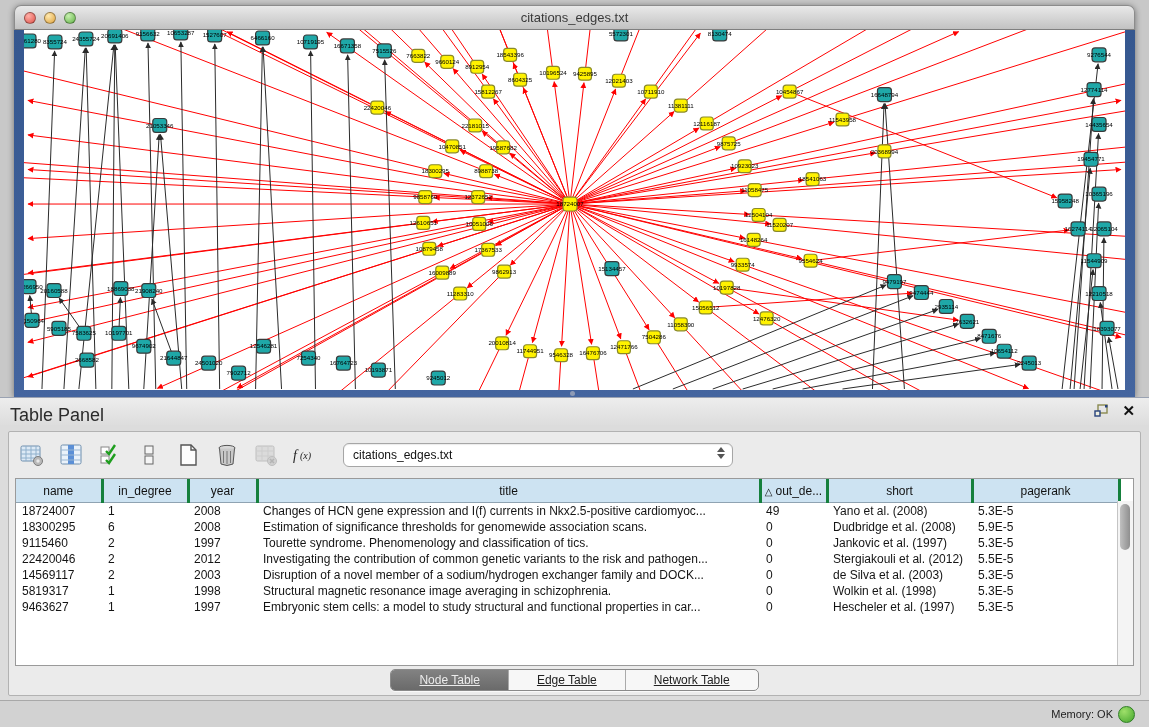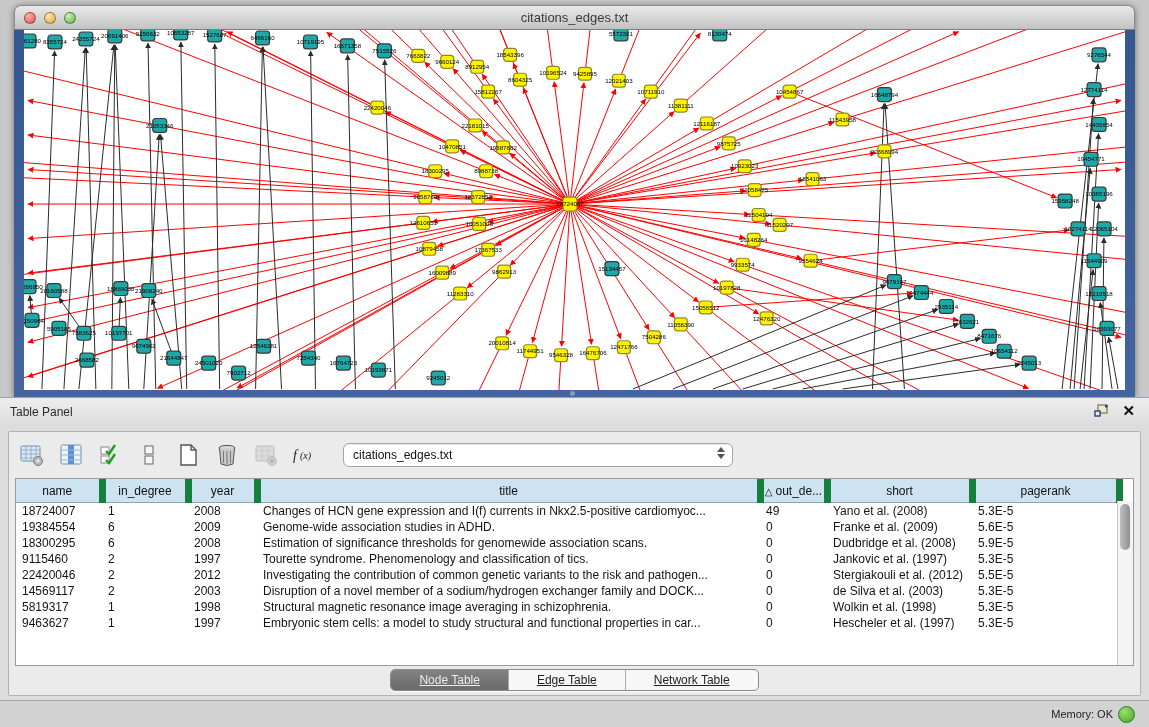--- a/index.html
+++ b/index.html
@@ -22,21 +22,21 @@
   .net-frame{position:absolute;left:0;top:25px;width:1121px;height:367px;
     background:linear-gradient(#35578f,#44659f);box-sizing:border-box;padding:0 10px 7px 10px;}
   #graph{display:block;width:1101px;height:360px;background:#ffffff;}
   .grip{position:absolute;left:556px;bottom:1px;width:5px;height:5px;border-radius:50%;
     background:#8d9ab5;}
 
   
   #table-panel{position:absolute;left:0;top:397px;width:1149px;height:303px;
     background:#dcdcdc;border-top:1px solid #9aa2b2;}
   .panel-titlebar{position:relative;height:27px;background:linear-gradient(#ededed,#dddddd);}
-  .panel-title{position:absolute;left:10px;top:7px;font-size:12px;color:#2b2b2b;}
+  .panel-title{position:absolute;left:10px;top:7px;font-size:18px;color:#2b2b2b;}
   .float-icon{position:absolute;right:40px;top:6px;width:15px;height:14px;cursor:pointer;}
   .close-icon{position:absolute;right:14px;top:4px;font-size:15px;font-weight:bold;color:#111;cursor:pointer;}
   .panel-body{position:absolute;left:8px;right:8px;top:33px;bottom:5px;
     background:#ebebeb;border:1px solid #b2b2b2;border-radius:2px;}
 
   .toolbar{position:absolute;left:8px;top:5px;height:36px;display:flex;align-items:center;gap:9px;}
   .tool-btn{width:30px;height:30px;display:flex;align-items:center;justify-content:center;
     border-radius:4px;cursor:pointer;}
   .tool-btn.disabled{opacity:.55;cursor:default;}
   .combo{margin-left:14px;width:388px;height:22px;background:#ffffff;border:1px solid #a6a6a6;
@@ -44,21 +44,21 @@
     box-shadow:inset 0 1px 1px rgba(0,0,0,.08);}
   .combo-text{font-size:12px;color:#111;padding-left:9px;}
   .combo-arrows{position:absolute;right:7px;top:3px;display:flex;flex-direction:column;gap:2px;}
   .combo-arrows i{display:block;width:0;height:0;border-left:4px solid transparent;border-right:4px solid transparent;}
   .arrow-up{border-bottom:5px solid #555;}
   .arrow-down{border-top:5px solid #555;}
 
   .table-box{position:absolute;left:6px;right:6px;top:46px;bottom:29px;background:#ffffff;
     border:1px solid #9a9a9a;overflow:hidden;}
   table{border-collapse:collapse;table-layout:fixed;width:1103px;font-size:12px;}
-  th{height:21px;background:#cde3f2;border-right:7px solid #15803d;border-bottom:1px solid #8fa3b2;
+  th{height:21px;background:#cde3f2;border-right:3px solid #15803d;border-bottom:1px solid #8fa3b2;
     font-weight:normal;color:#111;text-align:center;overflow:hidden;white-space:nowrap;cursor:pointer;}
   td{height:16px;padding:0 0 0 6px;color:#141414;white-space:nowrap;overflow:hidden;
     text-overflow:clip;}
   .sort-tri{font-size:10px;margin-right:3px;}
   .vscroll{position:absolute;top:22px;right:0;bottom:0;width:15px;background:#f4f4f4;
     border-left:1px solid #c4c4c4;}
   .vthumb{position:absolute;left:2px;top:3px;width:10px;height:46px;border-radius:6px;
     background:linear-gradient(90deg,#c0c0c0,#8f8f8f);cursor:grab;}
 
   .tabs{position:absolute;left:0;right:0;bottom:4px;display:flex;justify-content:center;}
@@ -579,29 +579,20 @@
               <tr>
                 <td>18724007</td>
                 <td>1</td>
                 <td>2008</td>
                 <td>Changes of HCN gene expression and I(f) currents in Nkx2.5-positive cardiomyoc...</td>
                 <td>49</td>
                 <td>Yano et al. (2008)</td>
                 <td>5.3E-5</td>
               </tr>
               <tr>
-                <td>19384554</td>
-                <td>6</td>
-                <td>2009</td>
-                <td>Genome-wide association studies in ADHD.</td>
-                <td>0</td>
-                <td>Franke et al. (2009)</td>
-                <td>5.6E-5</td>
-              </tr>
-              <tr>
                 <td>18300295</td>
                 <td>6</td>
                 <td>2008</td>
                 <td>Estimation of significance thresholds for genomewide association scans.</td>
                 <td>0</td>
                 <td>Dudbridge et al. (2008)</td>
                 <td>5.9E-5</td>
               </tr>
               <tr>
                 <td>9115460</td>

